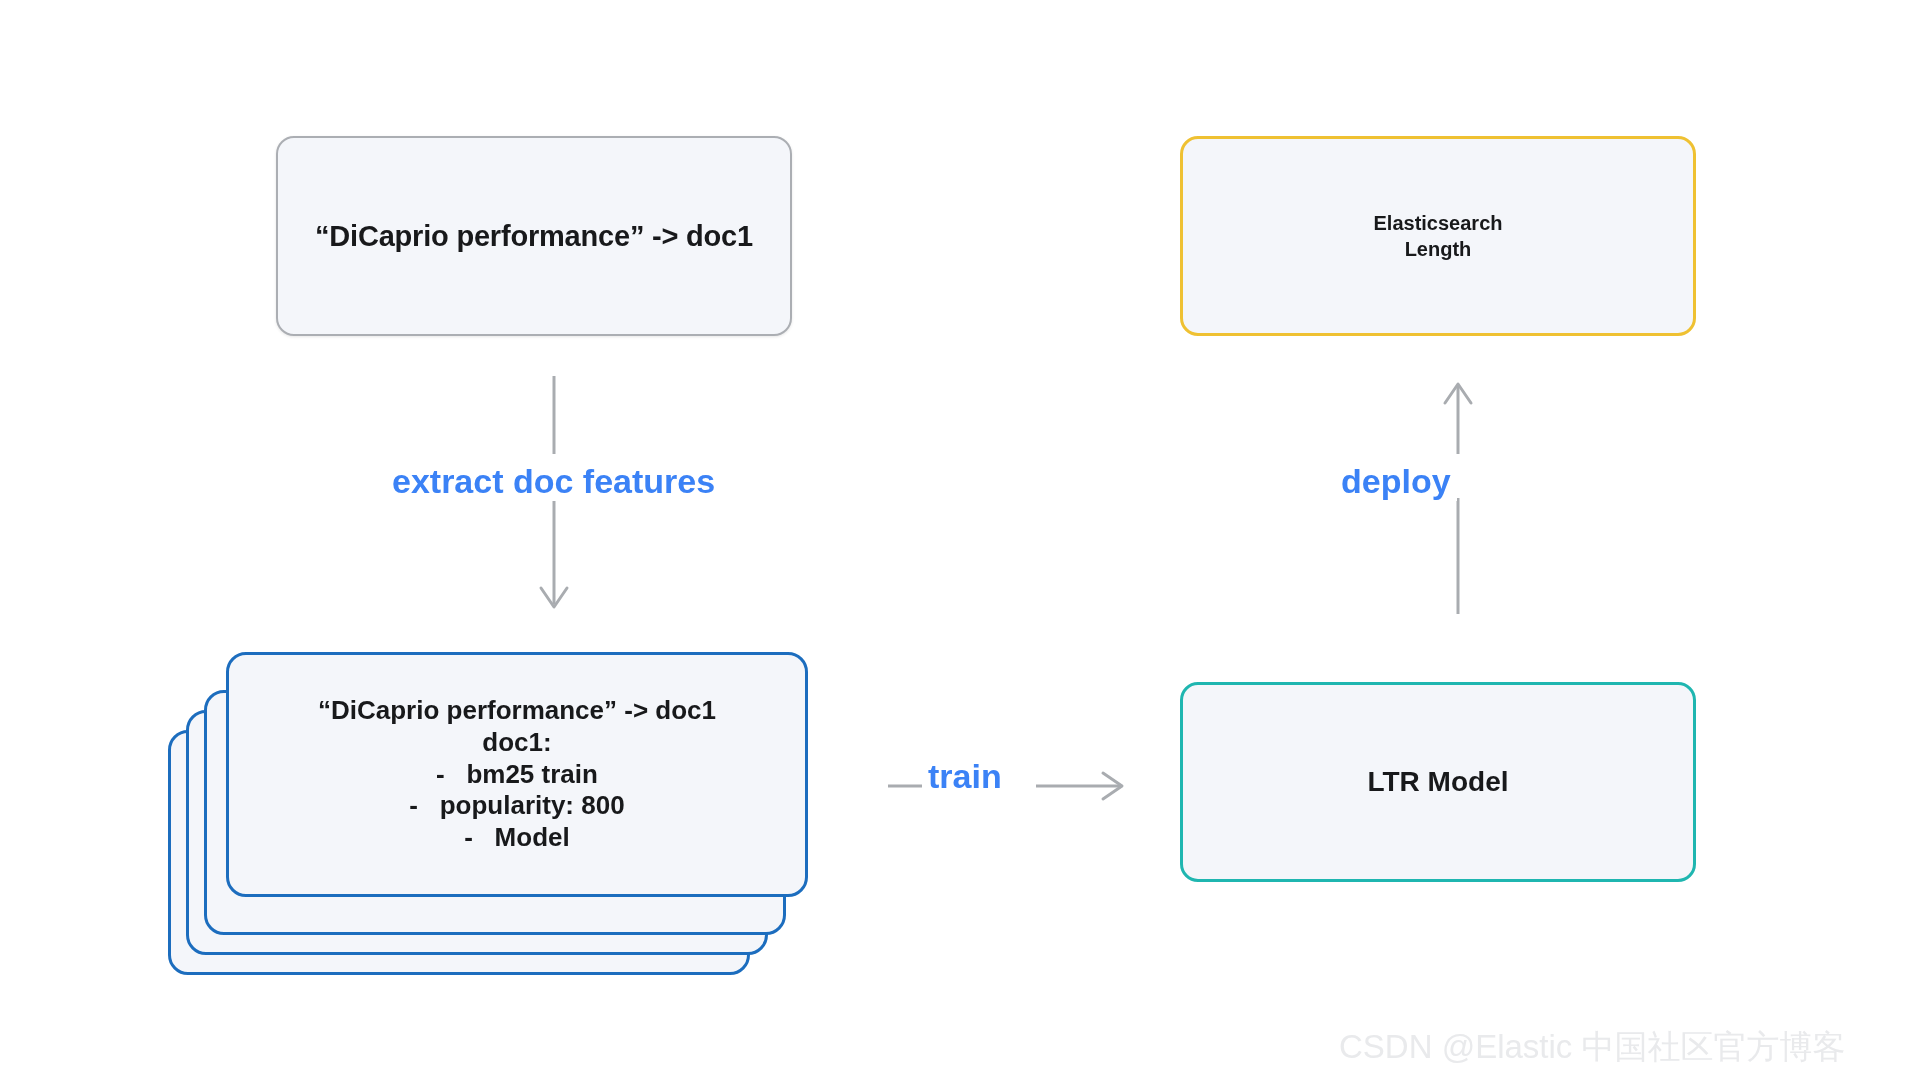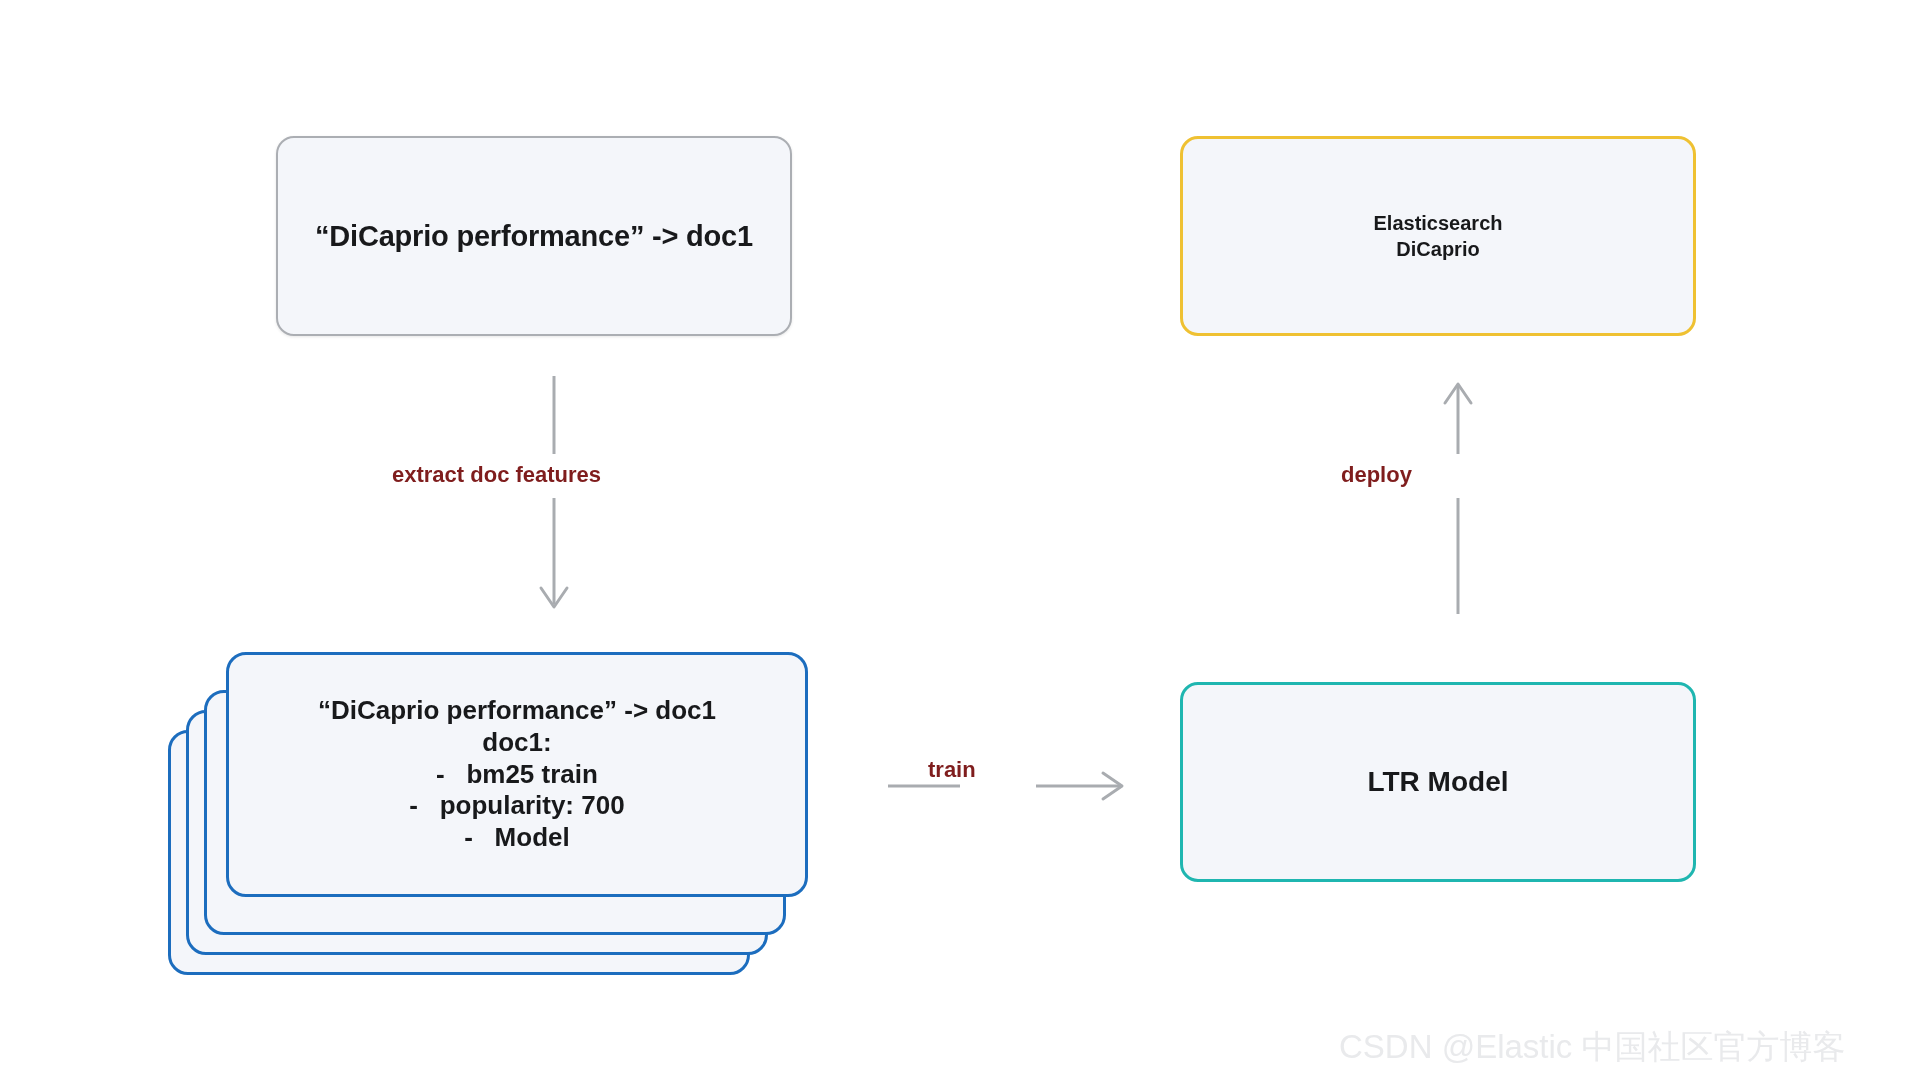--- a/index.html
+++ b/index.html
@@ -66,23 +66,23 @@
     color:#18191B; font-weight:bold;
     font-size:26px; line-height:1.22;
   }
   #card-1 .ln { white-space:pre; }
 
   
   .conn { position:absolute; }
   .conn svg { display:block; overflow:visible; }
   .conn-label {
     position:absolute;
-    color:#7f1d1d;
+    color:#3b82f6;
     font-weight:bold;
-    font-size:22px;
+    font-size:34px;
     white-space:nowrap;
     background:#FFFFFF;
     padding:0 6px;
   }
 
   #conn-extract { left:534px; top:376px; }
   #label-extract { left:386px; top:462px; }
 
   #conn-deploy  { left:1438px; top:376px; }
   #label-deploy { left:1335px; top:462px; }
@@ -105,33 +105,33 @@
 
 <div id="stage">
 
   <div class="node" id="box-query">
     <span>“DiCaprio performance” -&gt; doc1</span>
   </div>
 
   <div class="node" id="box-cluster">
     <div>
       <div>Elasticsearch</div>
-      <div>DiCaprio</div>
+      <div>Length</div>
     </div>
   </div>
 
   <div id="stack">
     <div class="card" id="card-4"></div>
     <div class="card" id="card-3"></div>
     <div class="card" id="card-2"></div>
     <div class="card" id="card-1">
       <span class="ln">“DiCaprio performance” -&gt; doc1</span>
       <span class="ln">doc1:</span>
       <span class="ln">-   bm25 train</span>
-      <span class="ln">-   popularity: 700</span>
+      <span class="ln">-   popularity: 800</span>
       <span class="ln">-   Model</span>
     </div>
   </div>
 
   <div class="node" id="box-ltr">
     <span>LTR Model</span>
   </div>
 
   <div class="conn" id="conn-extract">
     <svg width="40" height="240" viewBox="0 0 40 240">

